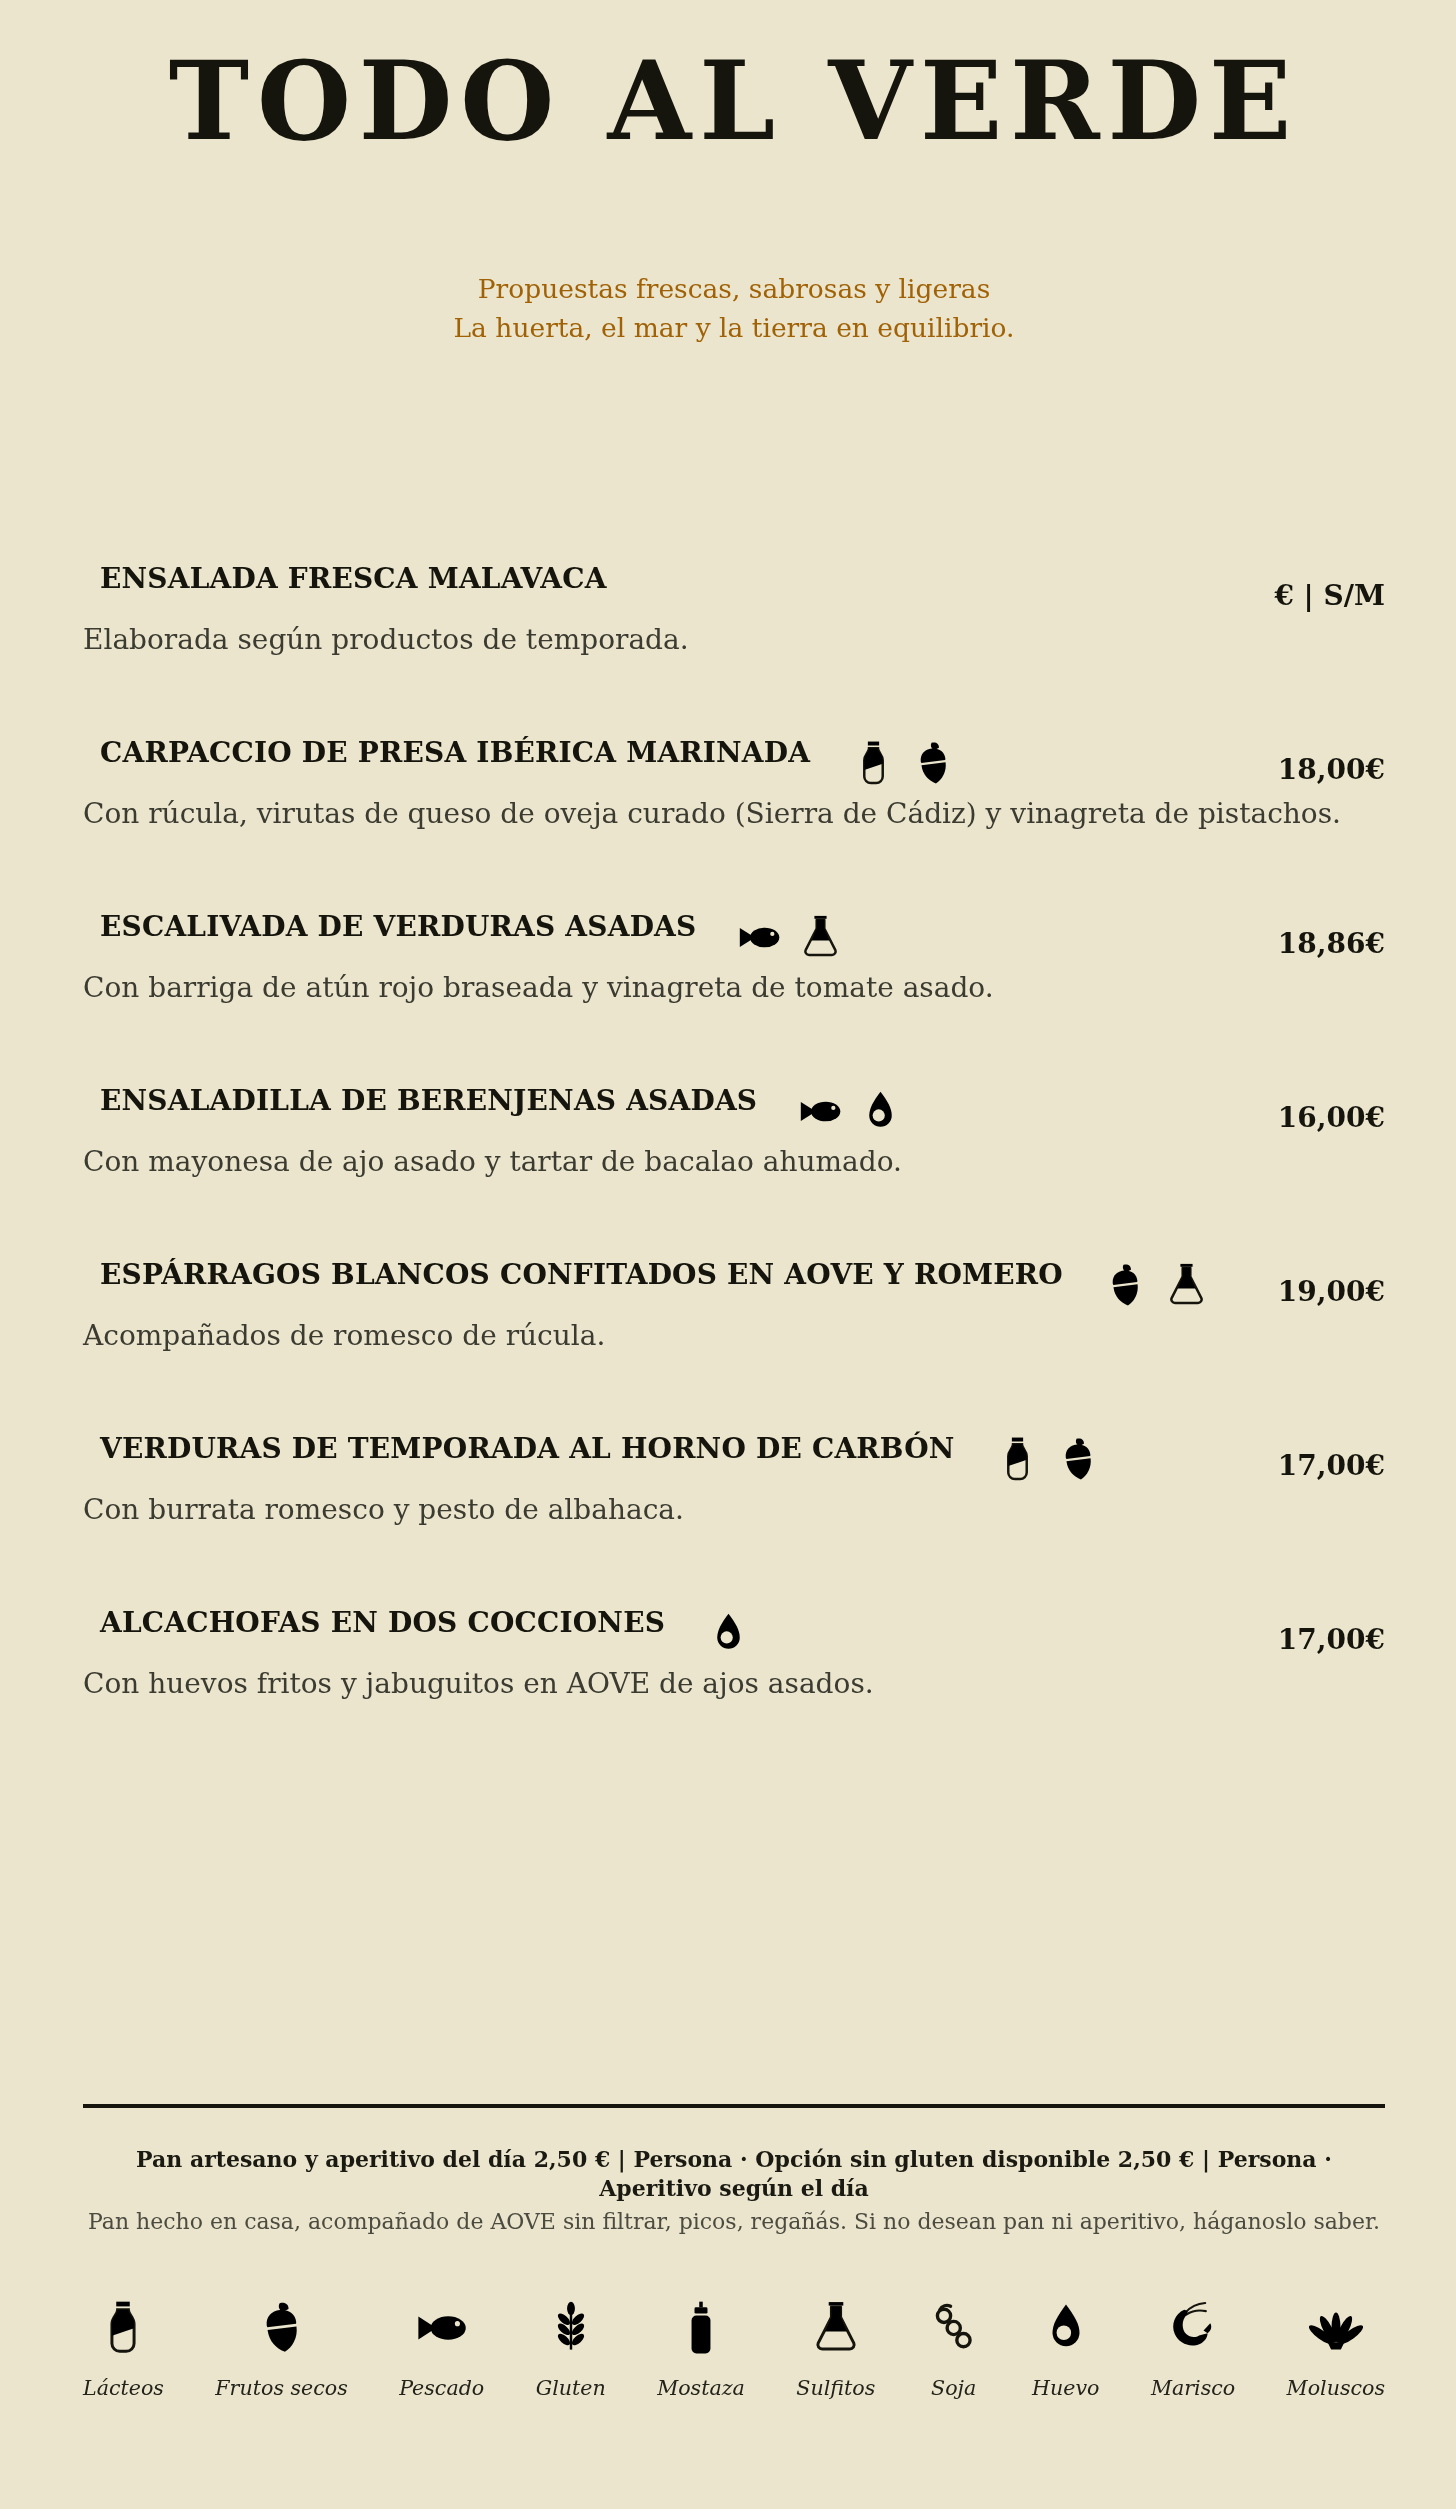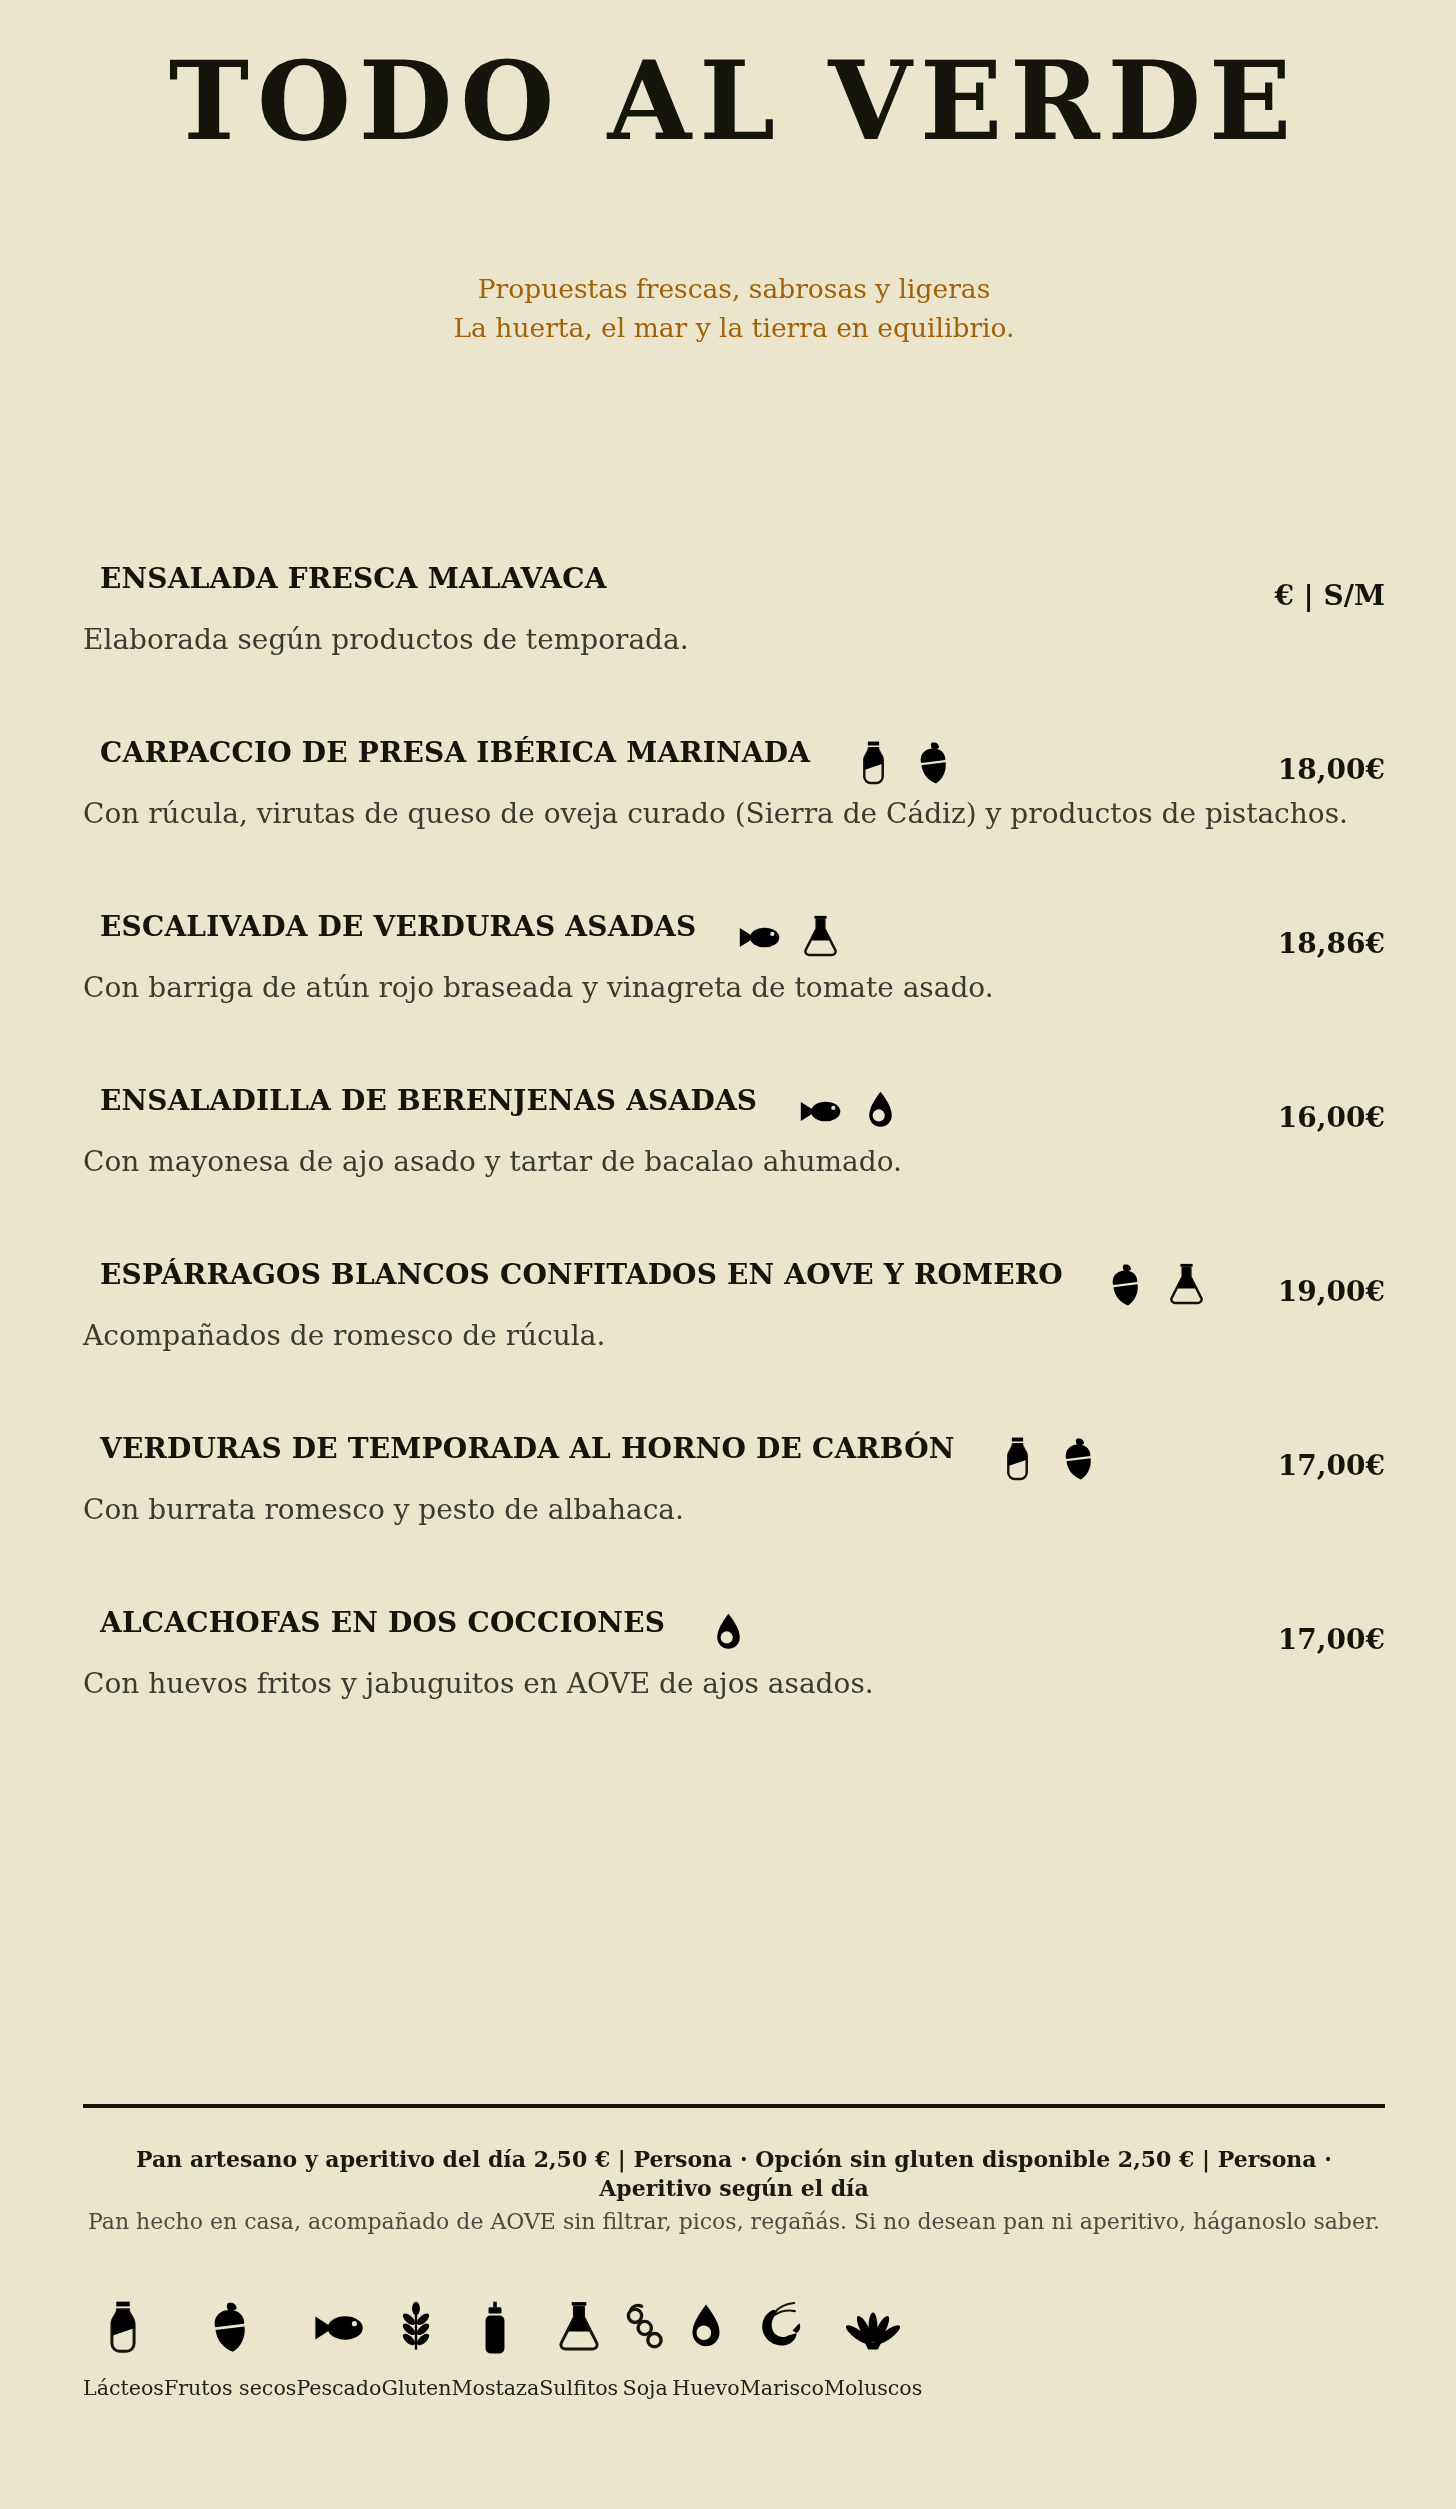--- a/index.html
+++ b/index.html
@@ -29,21 +29,21 @@
   .allergen-icon{width:45px;height:45px;display:block;}
   .item-price{margin-left:auto;font-size:28px;line-height:33px;font-weight:bold;white-space:nowrap;margin-top:24px;}
   .item-desc{margin:8.8px 0 0 0;font-size:28px;line-height:37px;color:#3B3B31;}
 
   
   .divider{border:none;border-top:4.9px solid #15150E;margin:319px 0 0 0;}
   .note-bold{margin:37px 0 0 0;text-align:center;font-size:22px;line-height:29px;font-weight:bold;color:#1A1A12;}
   .note{margin:3.9px 0 0 0;text-align:center;font-size:22px;line-height:29px;color:#4B4B41;}
 
   
-  .legend{display:flex;justify-content:flex-start;margin-top:65px;}
+  .legend{display:flex;justify-content:space-between;margin-top:65px;font-style:italic;}
   .legend-cell{display:flex;flex-direction:column;align-items:center;}
   .legend-icon{width:54px;height:54px;display:block;}
   .legend-label{margin-top:21.6px;font-size:20.6px;line-height:25.5px;color:#23231B;white-space:nowrap;}
 
   .svg-defs{position:absolute;width:0;height:0;overflow:hidden;}
 </style>
 </head>
 <body>
 
 <svg class="svg-defs" aria-hidden="true">
@@ -136,21 +136,21 @@
       <span class="item-icons">
             <svg class="allergen-icon" viewBox="0 0 40 40">
               <use href="#sym-lacteos" xlink:href="#sym-lacteos"></use>
             </svg>
             <svg class="allergen-icon" viewBox="0 0 40 40">
               <use href="#sym-frutos-secos" xlink:href="#sym-frutos-secos"></use>
             </svg>
           </span>
       <span class="item-price">18,00€</span>
     </div>
-    <p class="item-desc">Con rúcula, virutas de queso de oveja curado (Sierra de Cádiz) y productos de pistachos.</p>
+    <p class="item-desc">Con rúcula, virutas de queso de oveja curado (Sierra de Cádiz) y vinagreta de pistachos.</p>
   </section>
 
   <section class="item">
     <div class="item-head">
       <h2 class="item-name">ESCALIVADA DE VERDURAS ASADAS</h2>
       <span class="item-icons">
             <svg class="allergen-icon" viewBox="0 0 40 40">
               <use href="#sym-pescado" xlink:href="#sym-pescado"></use>
             </svg>
             <svg class="allergen-icon" viewBox="0 0 40 40">

